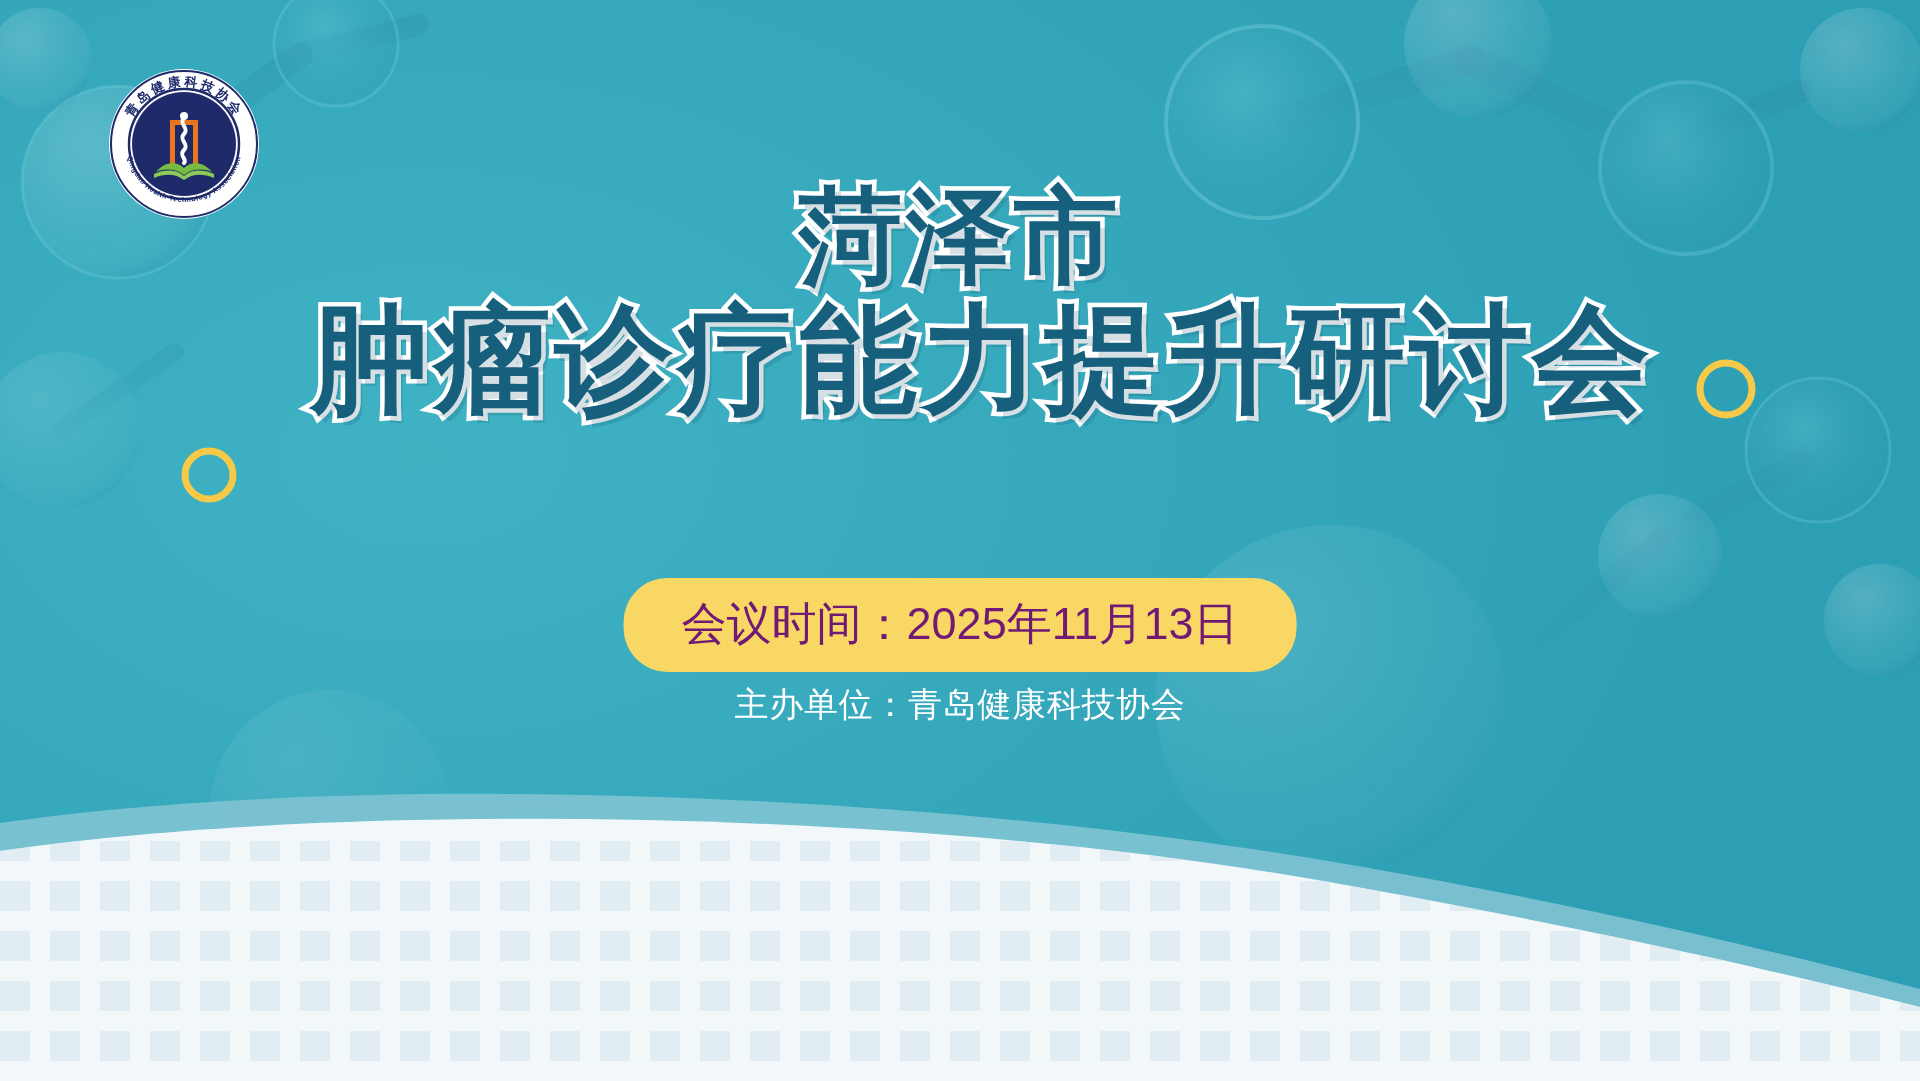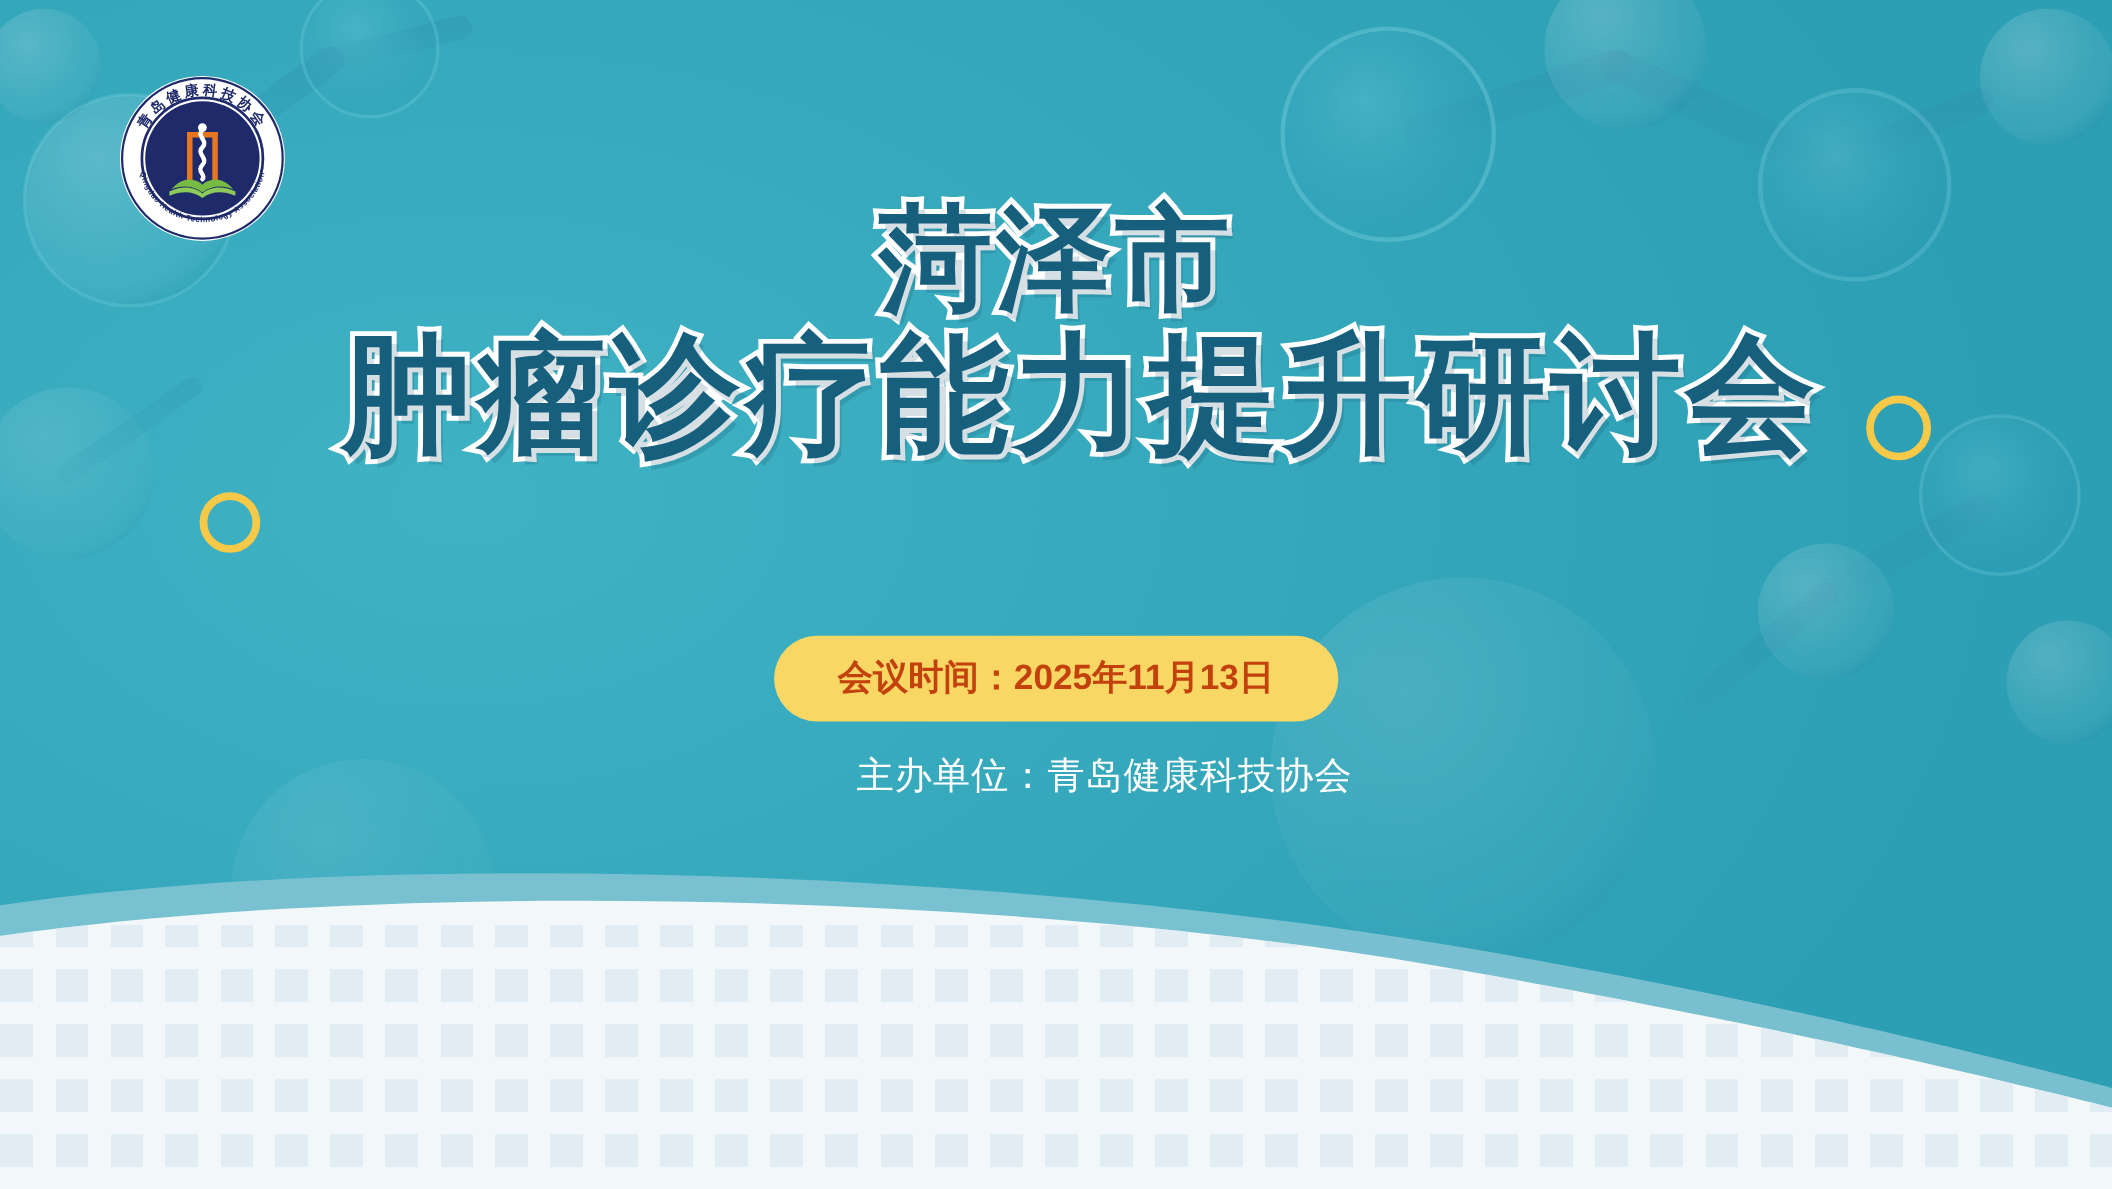--- a/index.html
+++ b/index.html
@@ -56,42 +56,41 @@
   .title-line-1 { font-size: 104px; }
   .title-line-2 { font-size: 118px; margin-top: 4px; padding-left: 45px; }
 
   
   .date-pill {
     position: absolute;
     left: 50%;
     transform: translateX(-50%);
     top: 578px;
     background: #F8D765;
-    color: #c2410c;
-    font-size: 32px;
-    font-weight: 700;
+    color: #701a75;
+    font-size: 45px;
+    font-weight: 400;
     padding: 16px 58px 18px;
     border-radius: 44px;
     white-space: nowrap;
     z-index: 6;
   }
 
   
   .organizer {
     position: absolute;
     left: 50%;
     transform: translateX(-50%);
     top: 682px;
     color: #ffffff;
     font-size: 34px;
     font-weight: 500;
     letter-spacing: 0.02em;
     white-space: nowrap;
     z-index: 6;
-    margin-left: 44px;
   }
 
   
   .bottom-art {
     position: absolute;
     left: 0;
     bottom: 0;
     width: 1920px;
     height: 300px;
     z-index: 5;

